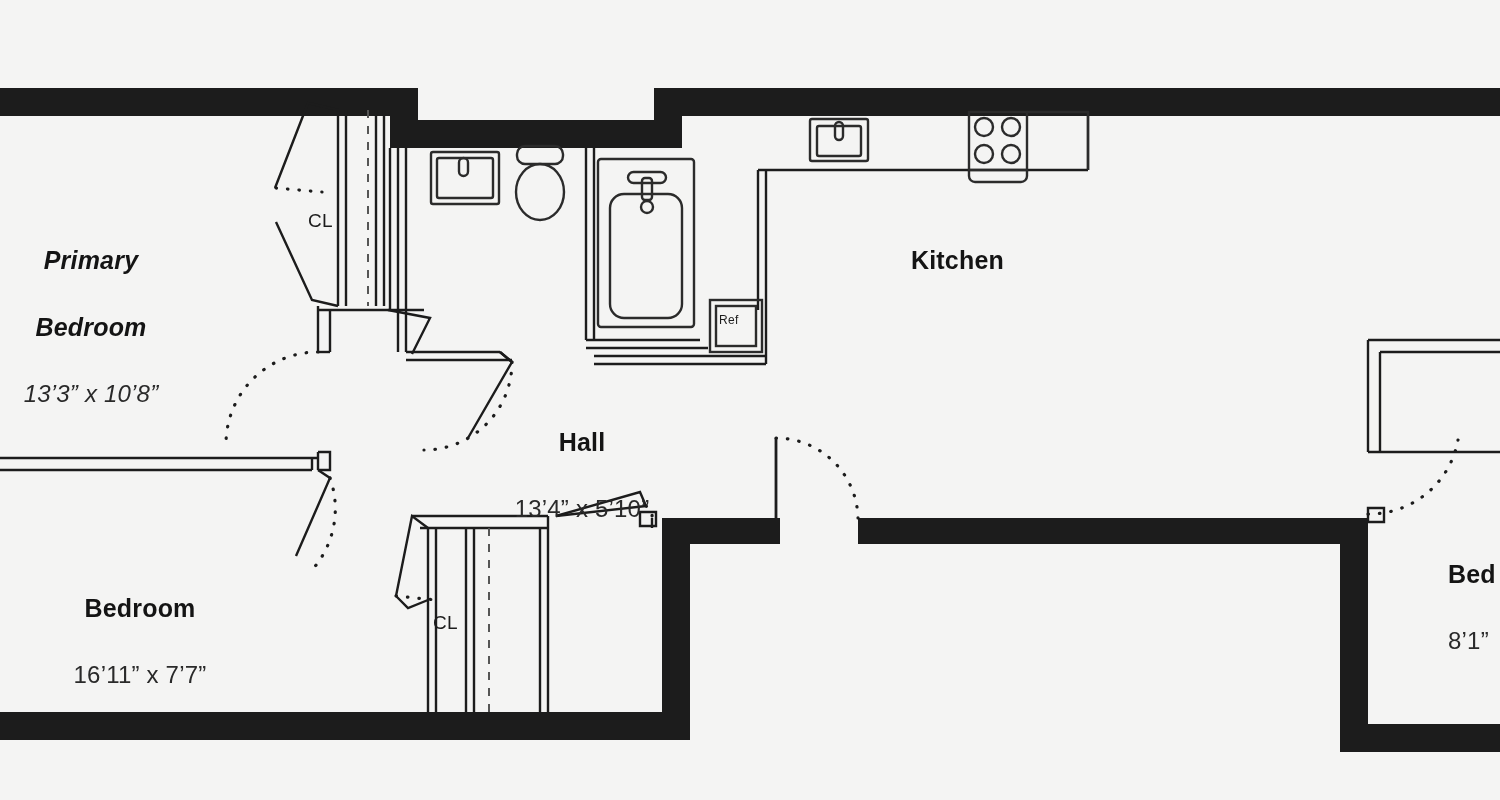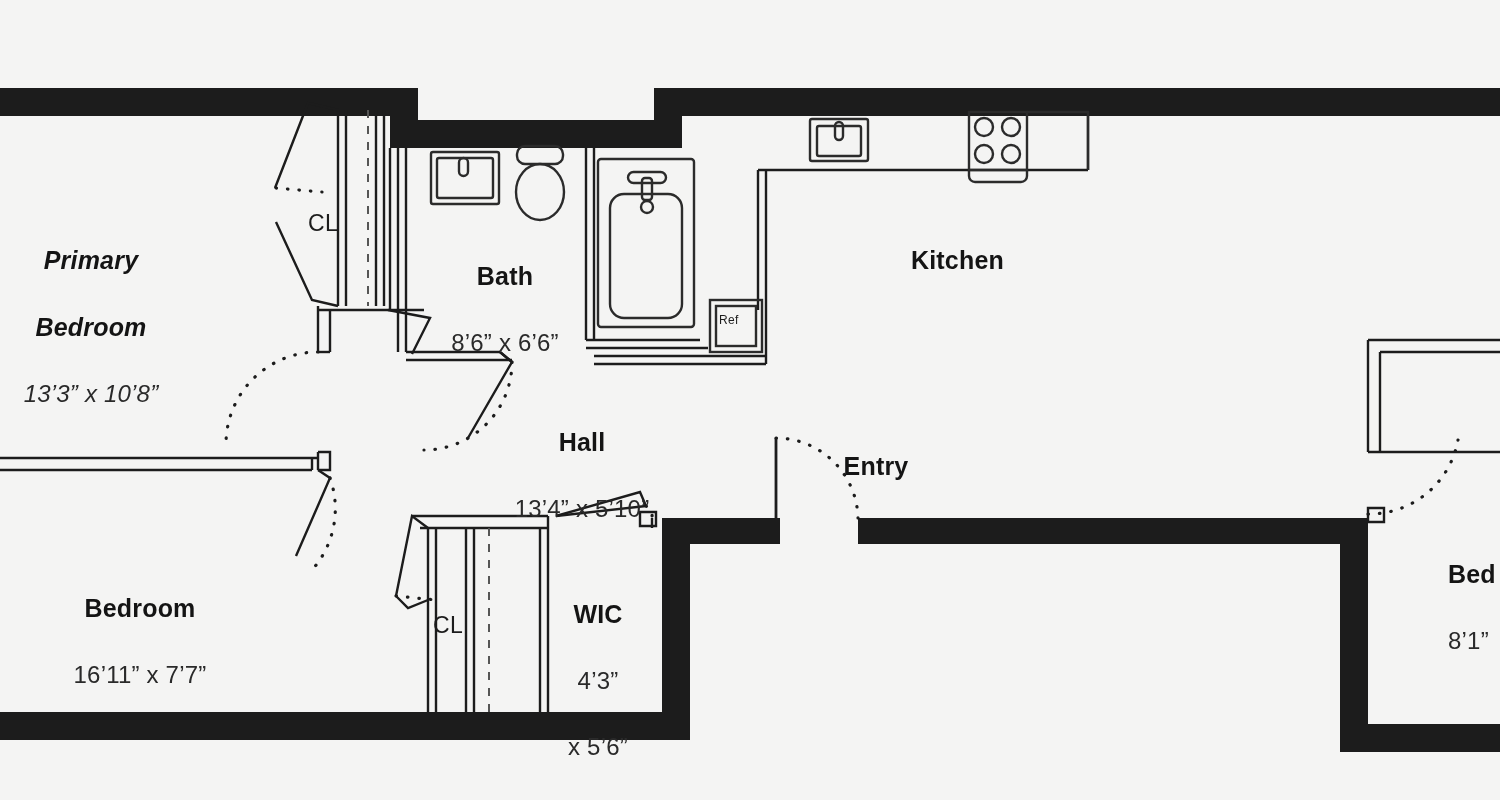--- a/index.html
+++ b/index.html
@@ -42,21 +42,21 @@
     color: #141414;
   }
   .room-dims {
     display: block;
     font-size: 24px;
     font-weight: 400;
     color: #2a2a2a;
   }
   .small-label {
     position: absolute;
-    font-size: 23px;
+    font-size: 19px;
     font-weight: 500;
     color: #1c1c1c;
     letter-spacing: 0.3px;
   }
   .clipped {
     overflow: hidden;
   }
 </style>
 </head>
 <body>
@@ -249,49 +249,37 @@
     </g>
 
   </svg>
 
   <div class="room-label" style="left:0px; top:208px; width:182px;font-style:italic;">
     <span class="room-name">Primary</span>
     <span class="room-name">Bedroom</span>
     <span class="room-dims">13’3” x 10’8”</span>
   </div>
 
-  <div class="room-label" style="left:418px; top:224px; width:174px;">
-    <span class="room-name">Bath</span>
-    <span class="room-dims">8’6” x 6’6”</span>
-  </div>
 
   <div class="room-label" style="left:820px; top:208px; width:184px;text-align:right;">
     <span class="room-name">Kitchen</span>
   </div>
 
 
   <div class="room-label" style="left:492px; top:390px; width:180px;">
     <span class="room-name">Hall</span>
     <span class="room-dims">13’4” x 5’10”</span>
   </div>
 
-  <div class="room-label" style="left:790px; top:414px; width:172px;">
-    <span class="room-name">Entry</span>
-  </div>
 
   <div class="room-label" style="left:40px; top:556px; width:200px;">
     <span class="room-name">Bedroom</span>
     <span class="room-dims">16’11” x 7’7”</span>
   </div>
 
-  <div class="room-label" style="left:540px; top:562px; width:116px;">
-    <span class="room-name">WIC</span>
-    <span class="room-dims">4’3”</span>
-    <span class="room-dims">x 5’6”</span>
-  </div>
 
   <div class="room-label clipped" style="left:1448px; top:522px; width:140px; text-align:left;">
     <span class="room-name">Bed</span>
     <span class="room-dims">8’1”</span>
   </div>
 
   <div class="small-label" style="left:308px; top:210px;">CL</div>
 
   <div class="small-label" style="left:433px; top:612px;">CL</div>
 

